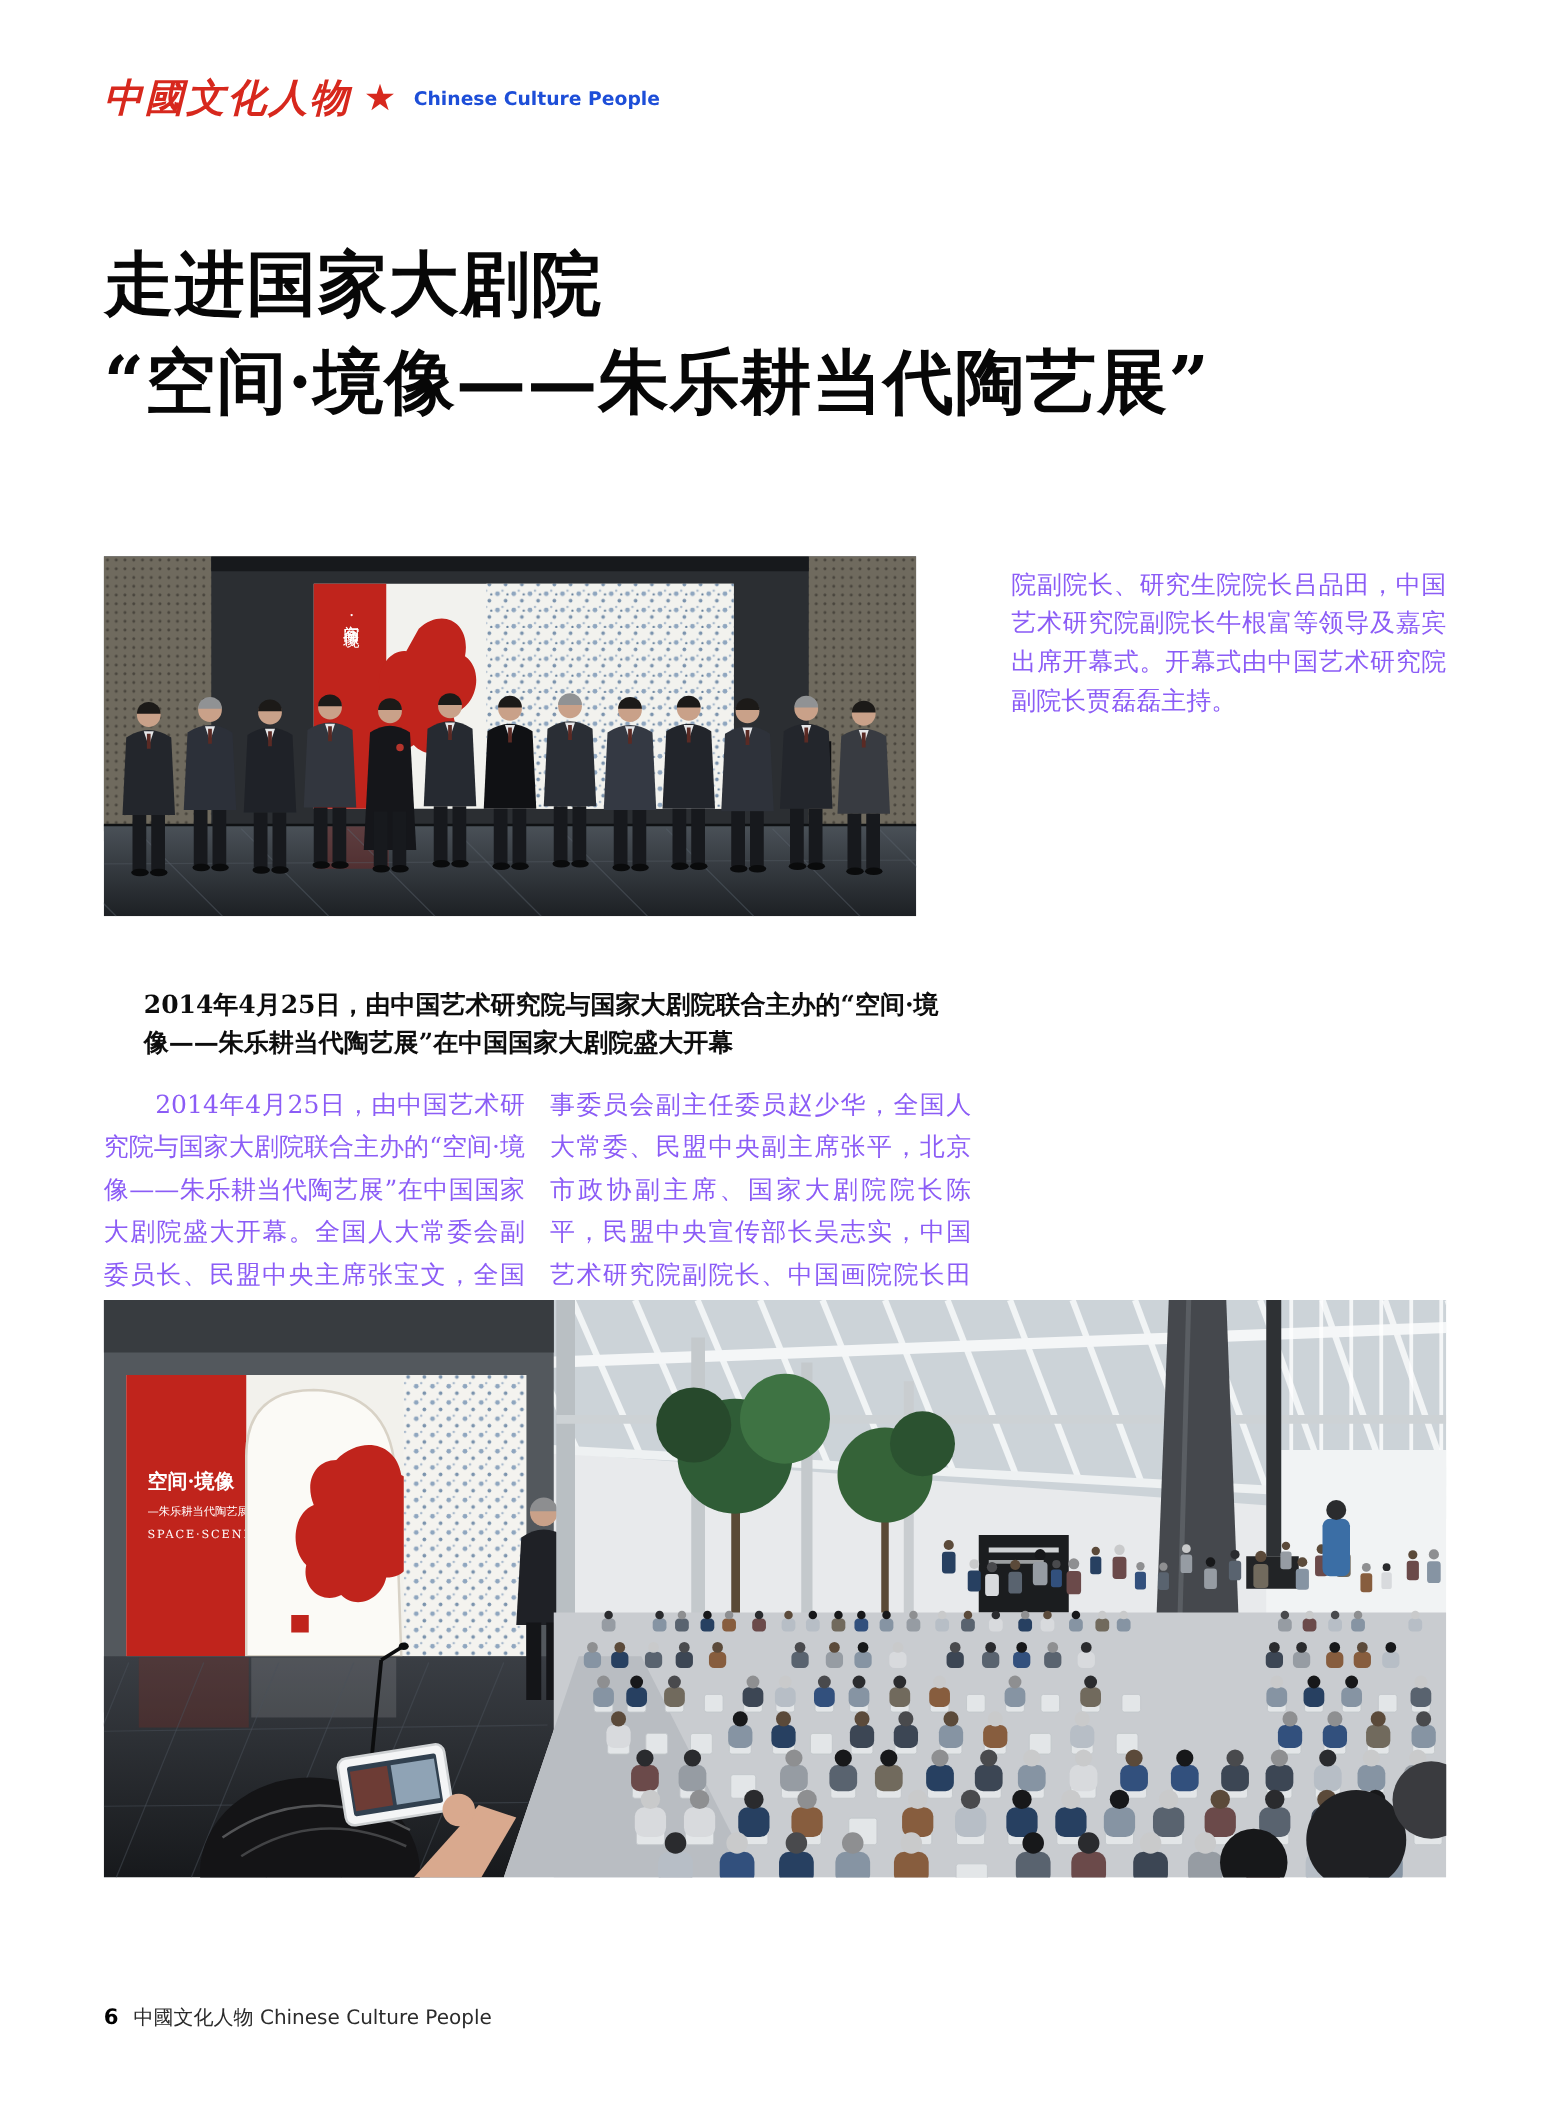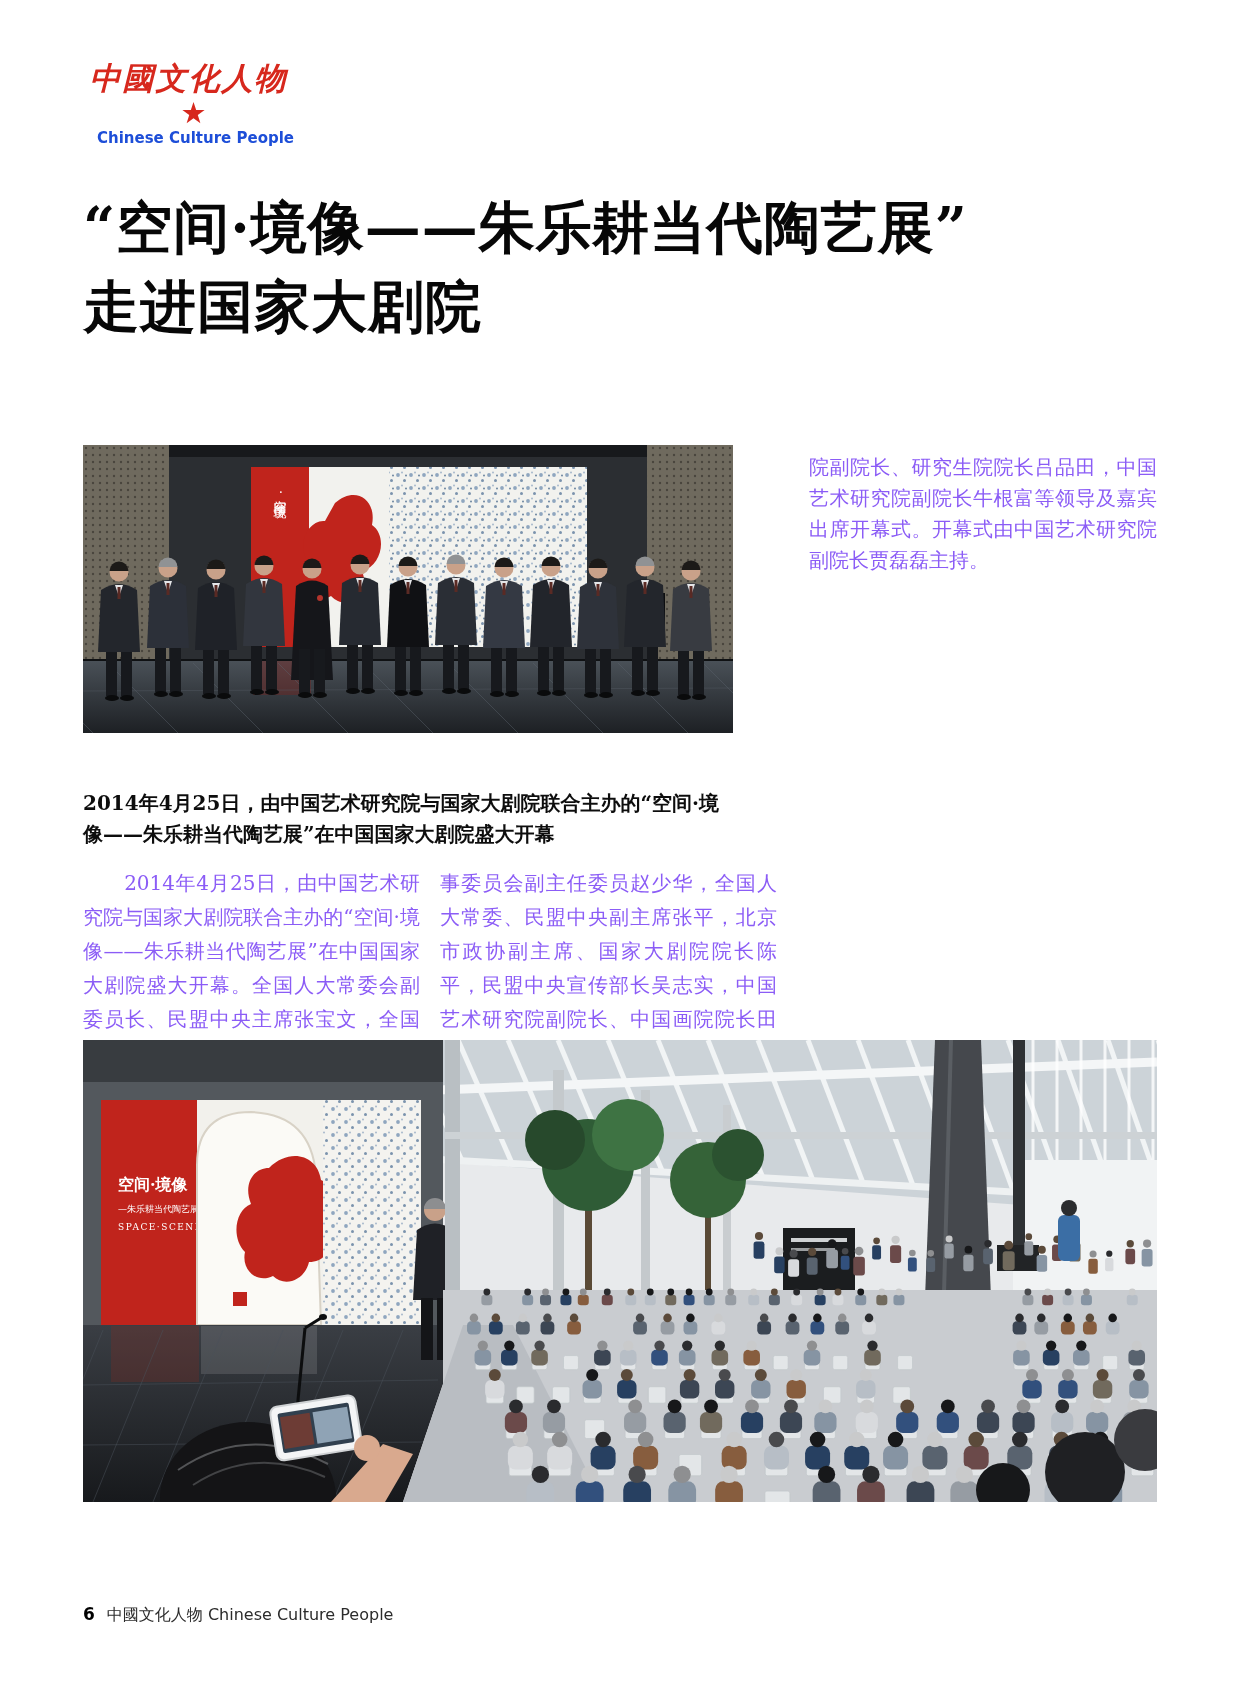--- a/index.html
+++ b/index.html
@@ -3,35 +3,35 @@
 <meta charset="utf-8">
 <style>
   * { margin:0; padding:0; box-sizing:border-box; }
   html,body { background:#ffffff; }
   .page {
     position:relative; width:1240px; height:1683px; margin:0 auto;
     background:#ffffff; overflow:hidden;
     font-family:"DejaVu Serif","Liberation Serif",serif;
     color:#1a1a1a;
   }
-  .masthead { position:absolute; left:83px; top:58px; display:flex; align-items:center;flex-direction:column; }
+  .masthead { position:absolute; left:83px; top:58px; display:flex; align-items:center; }
   .logo-zh {
     color:#d7281d; font-size:31px; font-weight:bold; font-style:italic;
     letter-spacing:2px; font-family:"DejaVu Serif","Liberation Serif",serif;
   }
   .logo-star { color:#d7281d; font-size:29px; line-height:1; margin-left:10px; transform:translateY(-1px); }
   .logo-en {
     color:#1d4ed8; font-size:15px; font-weight:bold; margin-left:14px;
     font-family:"DejaVu Sans","Liberation Sans",sans-serif;
   }
   .headline { position:absolute; left:83px; top:188px; width:1010px; font-weight:700; color:#070707; }
   .headline .hl { font-size:56px; line-height:79px; letter-spacing:1px; white-space:nowrap; }
   .photo1 { position:absolute; left:83px; top:445px; width:650px; height:288px; display:block; }
   .photo2 { position:absolute; left:83px; top:1040px; width:1074px; height:462px; display:block; }
-  .caption { font-weight:700; font-size:20px; line-height:31px; color:#0d0d0d; }
+  .caption { font-weight:700; font-size:20px; line-height:31px; color:#0d0d0d;margin-left:32px; }
   .caption1 { position:absolute; left:83px; top:788px; width:655px; }
   .caption2 { position:absolute; left:83px; top:1514px; width:980px; }
   .bodycol { text-align:justify; color:#8b5cf6; }
   .col1 { position:absolute; left:83px;  top:866px; width:337px; font-size:20px; line-height:34px; }
   .col2 { position:absolute; left:440px; top:866px; width:337px; font-size:20px; line-height:34px; }
   .col3 { position:absolute; left:809px; top:452px; width:348px; font-size:20px; line-height:31px; }
   .col3 p { text-align:justify; }
   .footer {
     position:absolute; left:83px; top:1604px; display:flex; align-items:baseline;
     font-family:"DejaVu Sans","Liberation Sans",sans-serif; color:#2b2b2b; font-size:16px;
@@ -43,22 +43,22 @@
 
 <div class="page">
 
   <div class="masthead">
     <span class="logo-zh">中國文化人物</span>
     <span class="logo-star">★</span>
     <span class="logo-en">Chinese Culture People</span>
   </div>
 
   <div class="headline">
+    <div class="hl">走进国家大剧院</div>
     <div class="hl">“空间·境像——朱乐耕当代陶艺展”</div>
-    <div class="hl">走进国家大剧院</div>
   </div>
 
   <svg class="photo1" viewBox="0 0 650 288">
     <defs>
       <pattern id="perf" width="7" height="7" patternUnits="userSpaceOnUse">
         <rect width="7" height="7" fill="#6f6a5e"></rect>
         <circle cx="3" cy="3" r="1.2" fill="#49453d"></circle>
       </pattern>
       <pattern id="speckle1" width="13" height="13" patternUnits="userSpaceOnUse">
         <rect width="13" height="13" fill="#f2f2ee"></rect>

